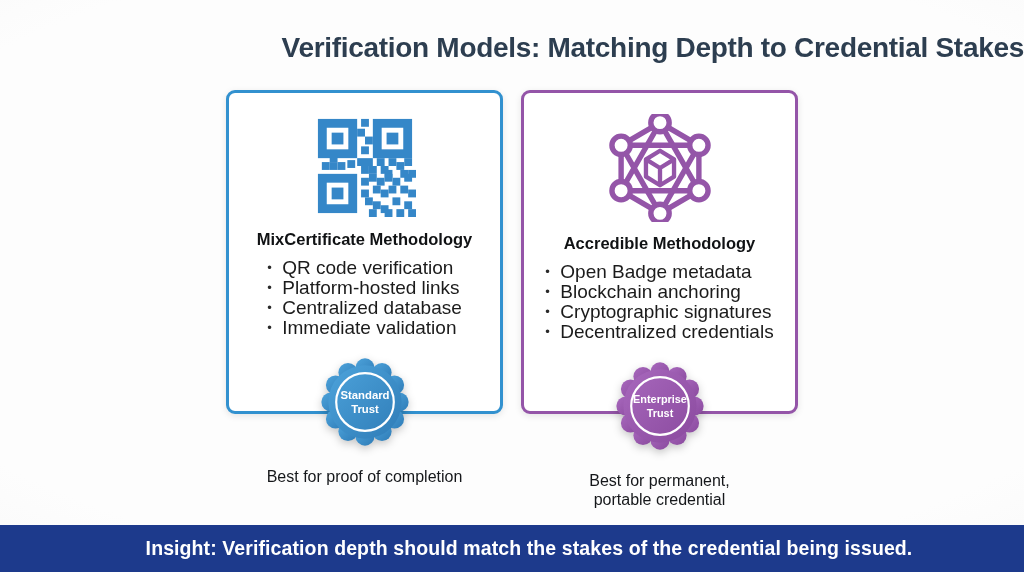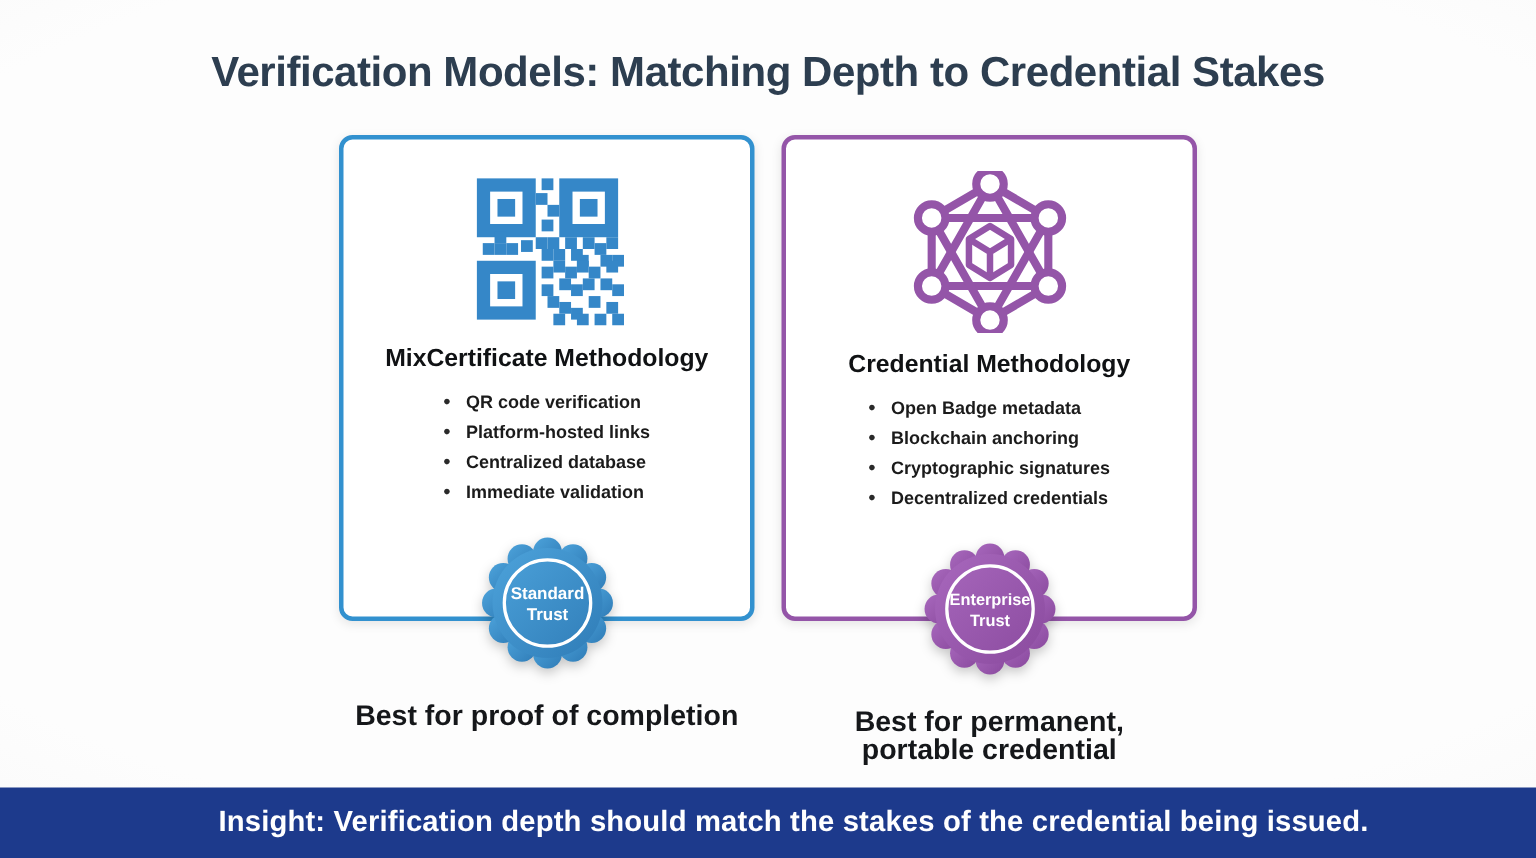--- a/index.html
+++ b/index.html
@@ -24,21 +24,21 @@
     overflow: hidden;
     background: radial-gradient(ellipse 120% 100% at 50% 45%, #fdfdfd 55%, #f1f1f1 100%);
     background-color: var(--page-bg);
   }
 
   .slide-title {
     position: absolute;
     top: 32px;
     left: 0;
     width: 100%;
-    text-align: center;
+    text-align: right;
     font-size: 28px;
     font-weight: 700;
     letter-spacing: -0.3px;
     color: var(--title-color);
   }
 
   .card {
     position: absolute;
     top: 90px;
     height: 324px;
@@ -70,24 +70,23 @@
 
   .feature-list {
     margin-top: 9px;
     list-style: none;
     width: fit-content;
     text-align: left;
   }
   .feature-list li {
     position: relative;
     padding-left: 15px;
-    font-size: 12px;
+    font-size: 19px;
     line-height: 20px;
     color: var(--body-text);
-    font-weight: bold;
   }
   .feature-list li::before {
     content: "•";
     position: absolute;
     left: 0;
     top: 0;
     font-size: 13px;
     color: #2a2a2a;
   }
 
@@ -100,24 +99,23 @@
     font-weight: 700;
     fill: #ffffff;
     text-anchor: middle;
   }
   .card-blue .badge text   { font-size: 13px; }
   .card-purple .badge text { font-size: 12.5px; }
 
   .card-footer {
     margin-top: 13px;
     text-align: center;
-    font-size: 19px;
+    font-size: 16px;
     line-height: 19px;
     color: #15171a;
-    font-weight: bold;
   }
 
   .qr-icon rect.mod { fill: var(--qr-blue); }
   .net-icon .edge { stroke: var(--accent-purple); stroke-width: 5; fill: none; stroke-linecap: round; }
   .net-icon .cube { stroke: var(--accent-purple); stroke-width: 4; fill: none; stroke-linejoin: round; }
   .net-icon .node { fill: #ffffff; stroke: var(--accent-purple); stroke-width: 5; }
 
   .insight-banner {
     position: absolute;
     left: 0;
@@ -269,21 +267,21 @@
 
         <circle class="node" cx="50" cy="8" r="8.5"></circle>
         <circle class="node" cx="86" cy="29" r="8.5"></circle>
         <circle class="node" cx="86" cy="71" r="8.5"></circle>
         <circle class="node" cx="50" cy="92" r="8.5"></circle>
         <circle class="node" cx="14" cy="71" r="8.5"></circle>
         <circle class="node" cx="14" cy="29" r="8.5"></circle>
       </svg>
     </div>
 
-    <div class="card-title">Credential Methodology</div>
+    <div class="card-title">Accredible Methodology</div>
 
     <ul class="feature-list">
       <li>Open Badge metadata</li>
       <li>Blockchain anchoring</li>
       <li>Cryptographic signatures</li>
       <li>Decentralized credentials</li>
     </ul>
 
     <div class="badge-wrap">
       <svg class="badge" width="96" height="96" viewBox="0 0 110 110" aria-hidden="true">

